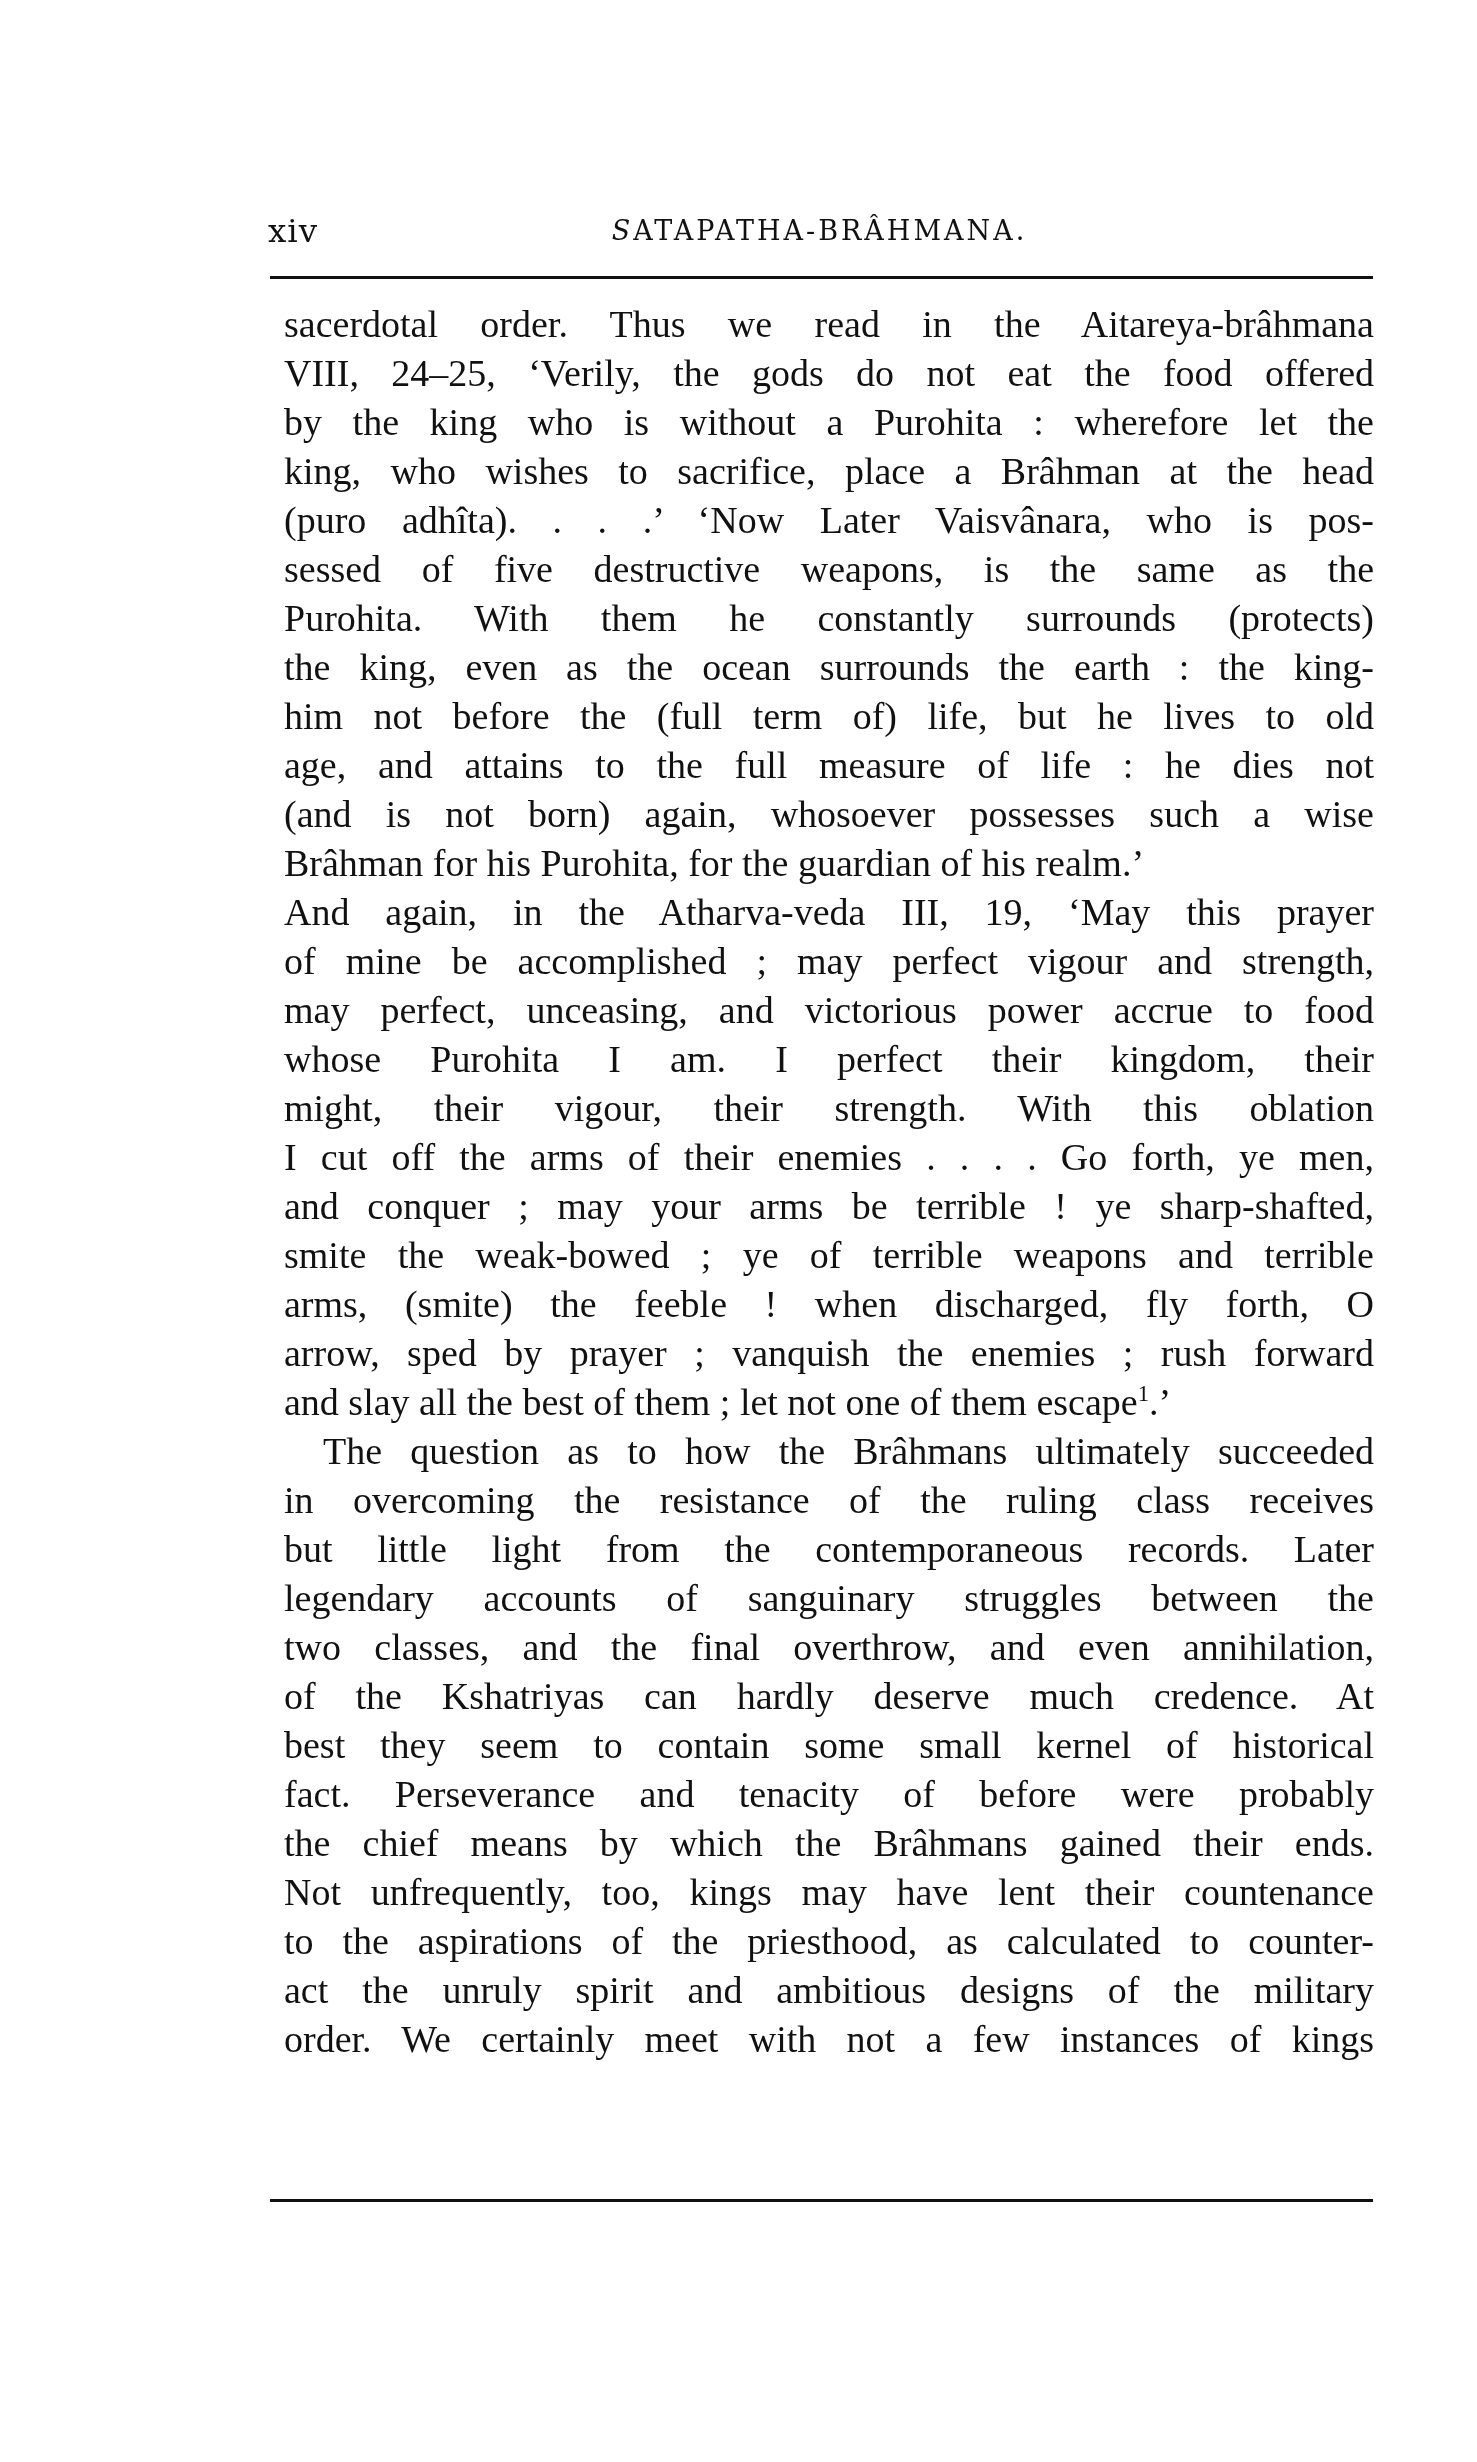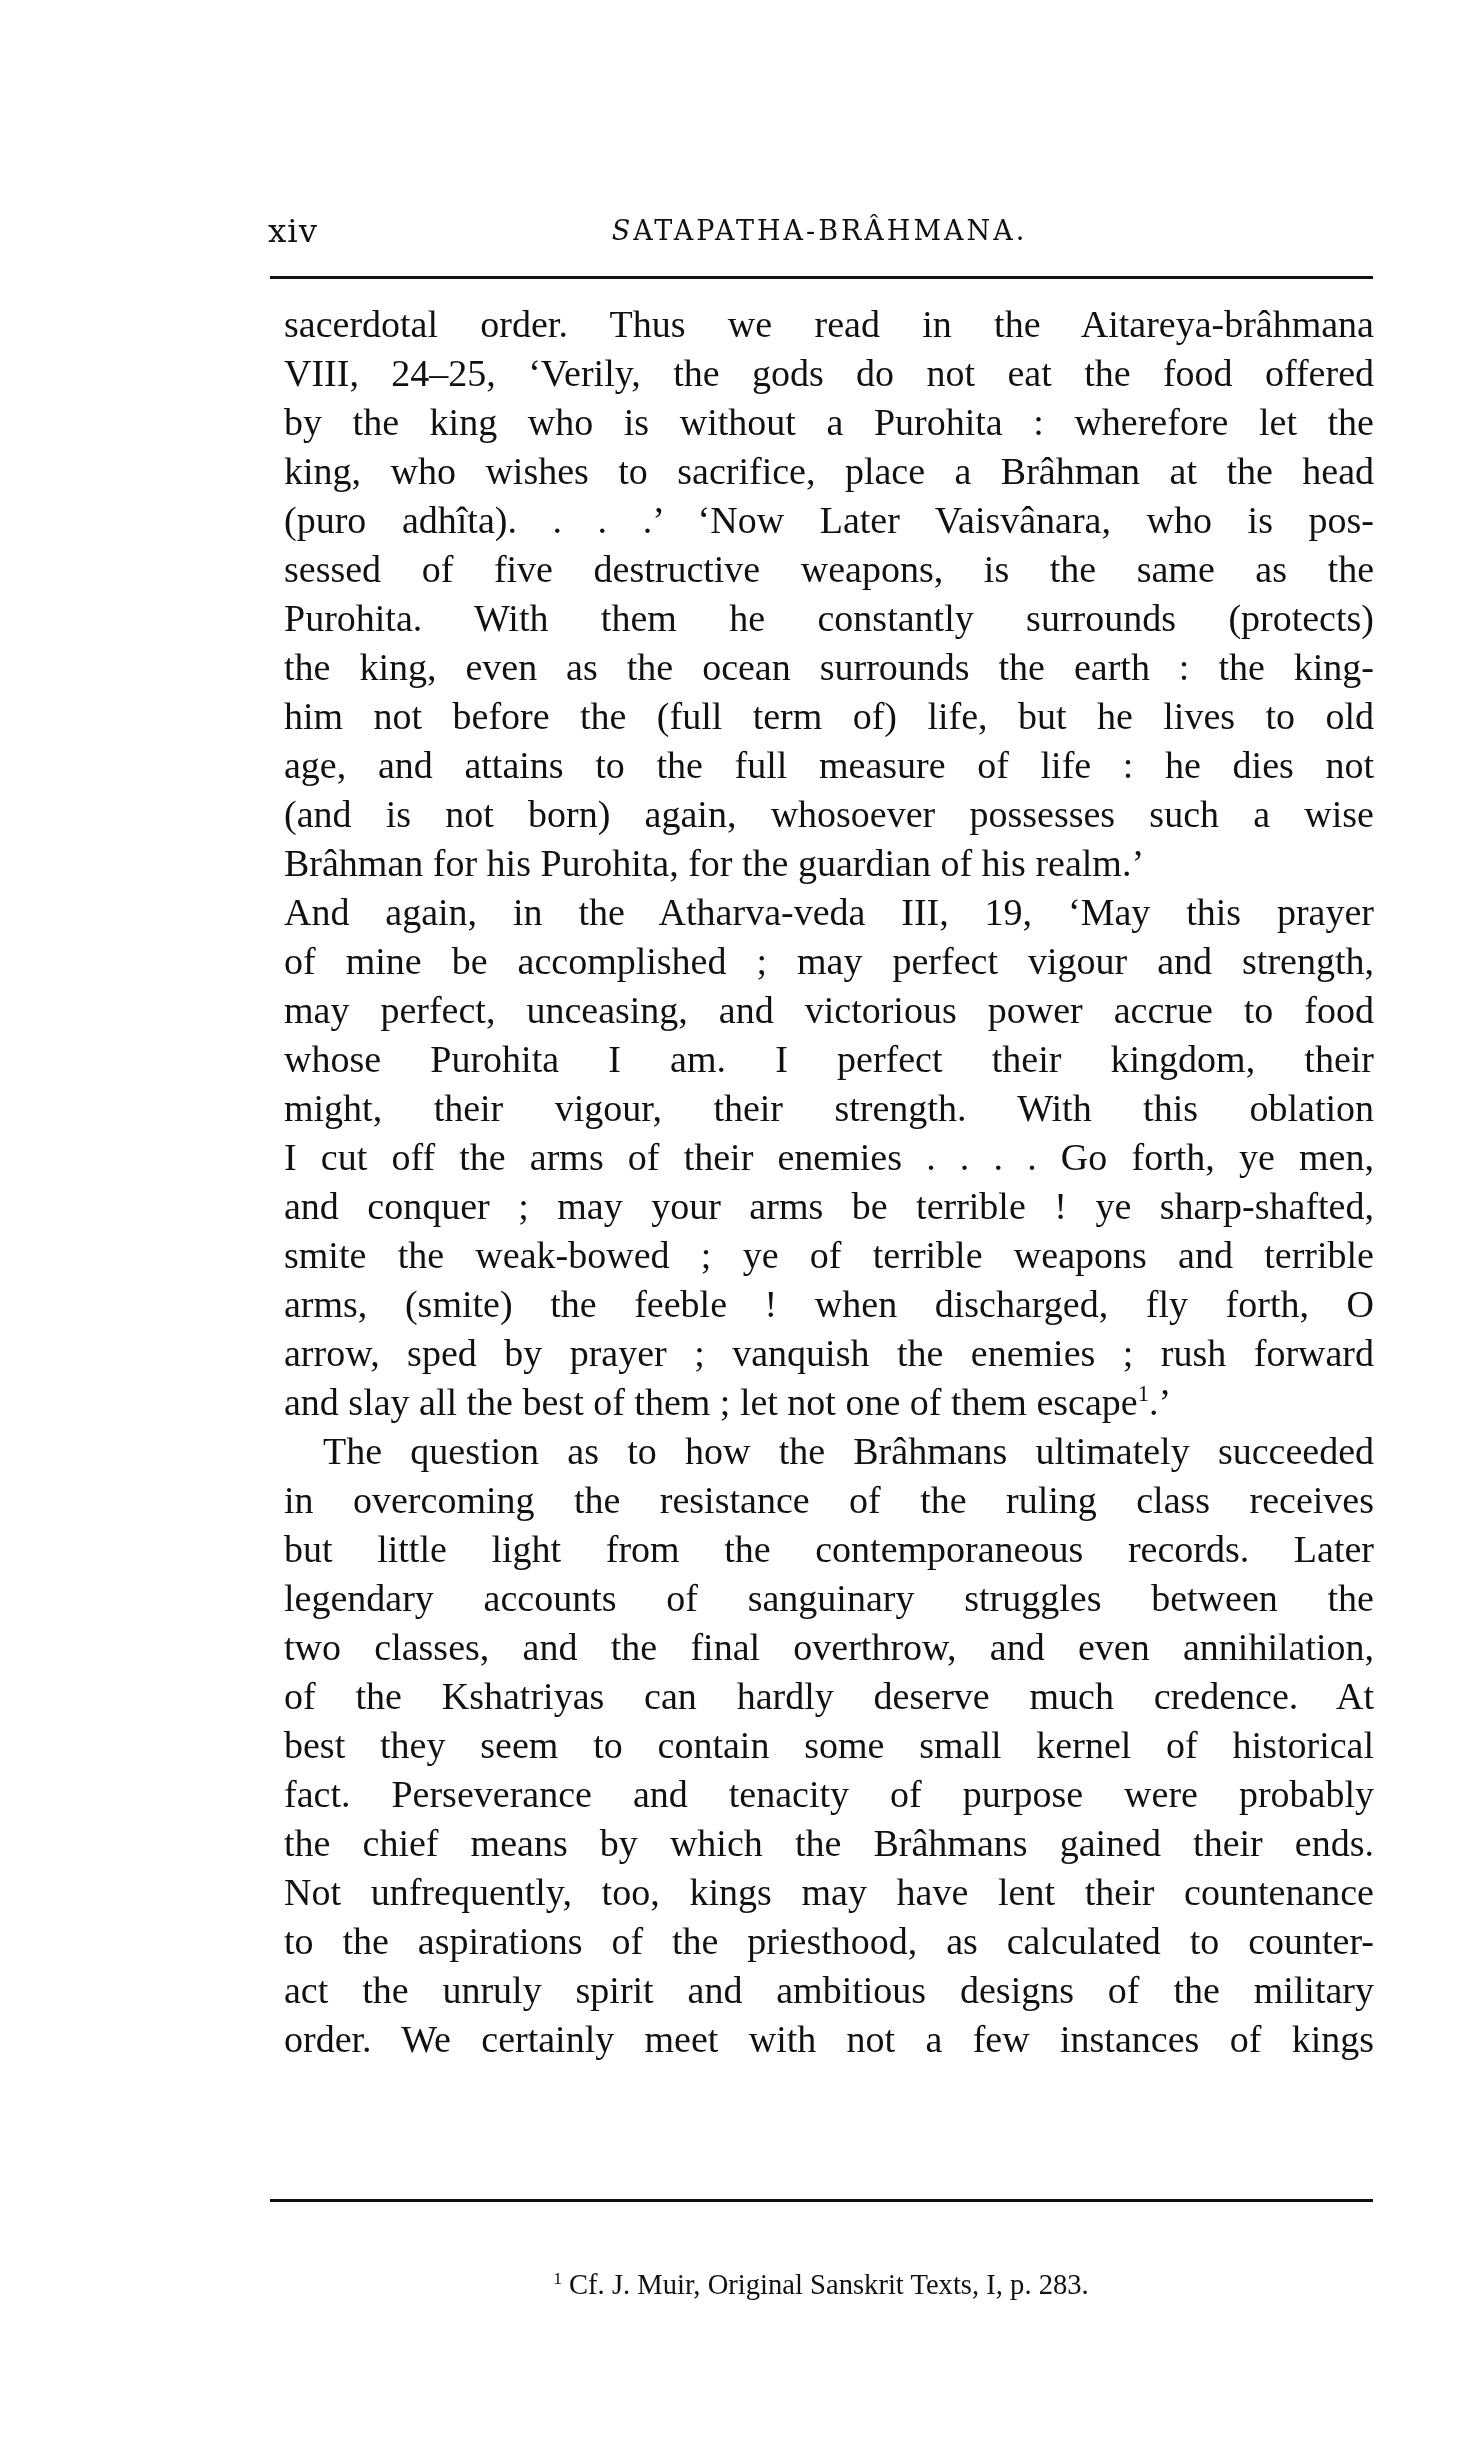--- a/index.html
+++ b/index.html
@@ -66,28 +66,25 @@
       <span class="line"><span class="line-inner">arms, (smite) the feeble !  when discharged, fly forth, O</span></span>
       <span class="line"><span class="line-inner">arrow, sped by prayer ; vanquish the enemies ; rush forward</span></span>
       <span class="line last"><span class="line-inner" style="width: auto;">and slay all the best of them ; let not one of them escape</span><sup class="fn-ref">1</sup><span>.’</span></span>
       <span class="line indent"><span class="line-inner">The question as to how the Brâhmans ultimately succeeded</span></span>
       <span class="line"><span class="line-inner">in overcoming the resistance of the ruling class receives</span></span>
       <span class="line"><span class="line-inner">but little light from the contemporaneous records.  Later</span></span>
       <span class="line"><span class="line-inner">legendary accounts of sanguinary struggles between the</span></span>
       <span class="line"><span class="line-inner">two classes, and the final overthrow, and even annihilation,</span></span>
       <span class="line"><span class="line-inner">of the Kshatriyas can hardly deserve much credence.  At</span></span>
       <span class="line"><span class="line-inner">best they seem to contain some small kernel of historical</span></span>
-      <span class="line"><span class="line-inner">fact.  Perseverance and tenacity of purpose were probably</span></span>
+      <span class="line"><span class="line-inner">fact.  Perseverance and tenacity of before were probably</span></span>
       <span class="line"><span class="line-inner">the chief means by which the Brâhmans gained their ends.</span></span>
       <span class="line"><span class="line-inner">Not unfrequently, too, kings may have lent their countenance</span></span>
       <span class="line"><span class="line-inner">to the aspirations of the priesthood, as calculated to counter-</span></span>
       <span class="line"><span class="line-inner">act the unruly spirit and ambitious designs of the military</span></span>
       <span class="line"><span class="line-inner">order.  We certainly meet with not a few instances of kings</span></span>
     </div>
 
   <div class="rule bottom"></div>
 
-  <div class="footnote">
-    <sup>1</sup><span>Cf. J. Muir, Original Sanskrit Texts, I, p. 283.</span>
-  </div>
 
 </div>
 
 
 </body></html>

